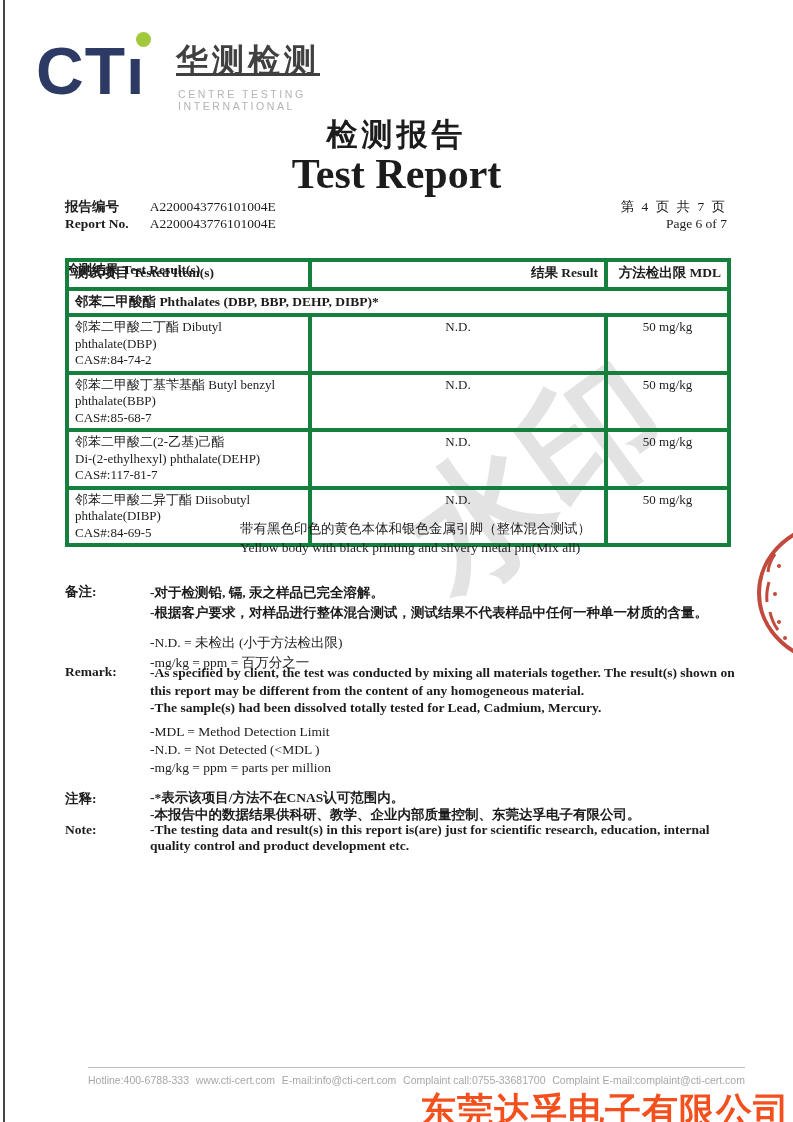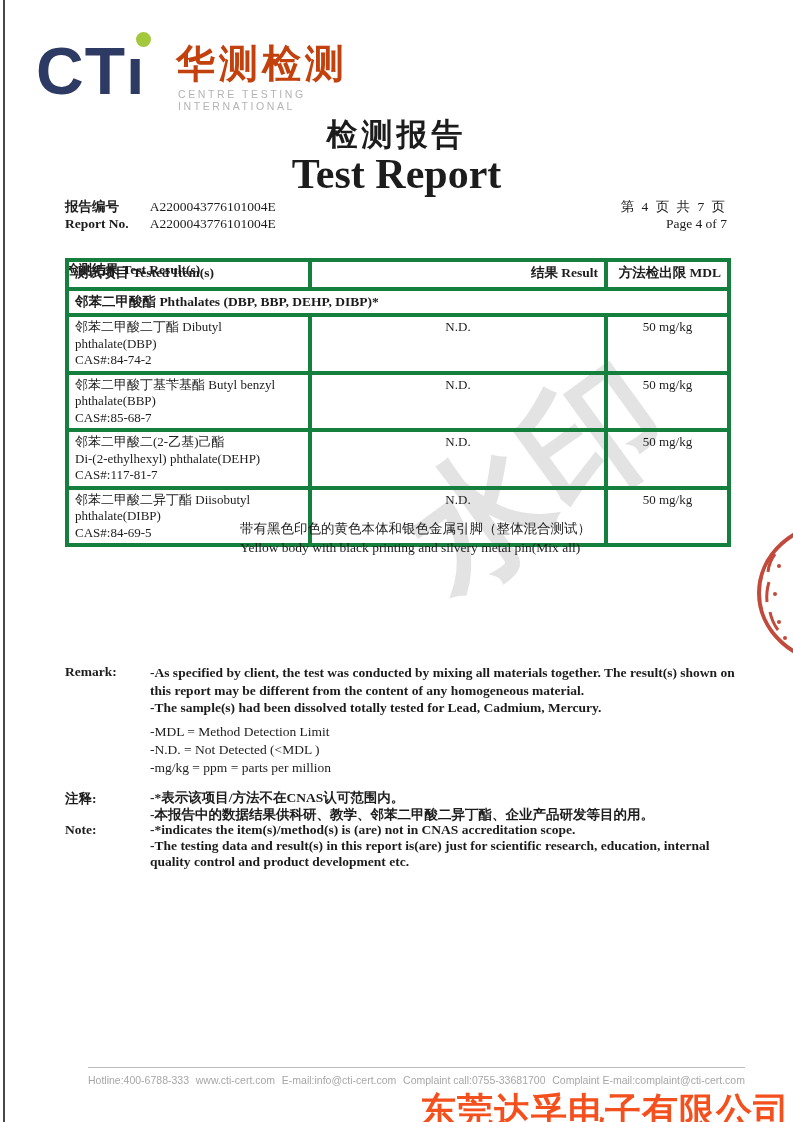--- a/index.html
+++ b/index.html
@@ -9,21 +9,21 @@
     font-family:"Liberation Serif","DejaVu Serif",serif;color:#1c1c1c;
   }
   .scan-edge{position:absolute;left:3px;top:0;width:2px;height:1122px;background:#474747;}
 
   
   .logo{position:absolute;left:36px;top:24px;width:360px;height:80px;}
   .logo-cti{position:absolute;left:0;top:14px;font-family:"Liberation Sans","DejaVu Sans",sans-serif;
     font-weight:800;font-size:66px;line-height:1;color:#2c3a64;letter-spacing:1px;}
   .logo-dot{position:absolute;left:100px;top:8px;width:15px;height:15px;border-radius:50%;background:#a2c93c;}
   .logo-zh{position:absolute;left:140px;top:20px;font-family:"Liberation Sans","DejaVu Sans",sans-serif;
-    font-weight:700;font-size:39px;line-height:1;color:#c2410c;letter-spacing:4px;}
+    font-weight:700;font-size:32px;line-height:1;color:#404040;letter-spacing:4px;text-decoration:underline;}
   .logo-sub{position:absolute;left:142px;top:64px;font-family:"Liberation Sans","DejaVu Sans",sans-serif;
     font-weight:400;font-size:10.5px;color:#b3b3b3;letter-spacing:2.6px;}
 
   
   .title-zh{position:absolute;left:0;top:114px;width:793px;text-align:center;
     font-size:31px;font-weight:bold;letter-spacing:4px;}
   .title-en{position:absolute;left:0;top:150px;width:793px;text-align:center;
     font-size:42px;font-weight:bold;}
 
   
@@ -102,21 +102,21 @@
   <div class="title-en">Test Report</div>
 
   <div class="rpt rpt-row1">
     <span class="lab">报告编号</span>
     <span>A2200043776101004E</span>
     <span class="pg">第 4 页  共 7 页</span>
   </div>
   <div class="rpt rpt-row2">
     <span class="lab">Report No.</span>
     <span>A2200043776101004E</span>
-    <span class="pg">Page 4 of 7</span>
+    <span class="pg">Page 6 of 7</span>
   </div>
   <div class="rpt rpt-row3">
     <span class="lab" style="width:auto;margin-top:24px;">检测结果 Test Result(s)</span>
   </div>
 
   <table class="results">
     <colgroup>
         <col style="width:243px">
         <col style="width:296px">
         <col style="width:123px">
@@ -169,45 +169,54 @@
   </tbody>
     </table>
 
   <div class="section sample-sec">
     <div class="scontent">
       <div>带有黑色印色的黄色本体和银色金属引脚（整体混合测试）</div>
       <div>Yellow body with black printing and silvery metal pin(Mix all)</div>
     </div>
   </div>
 
+  <div class="section beizhu-sec">
+    <div class="slabel">备注:</div>
+    <div class="scontent">
+      <p class="zh-bold">-对于检测铅, 镉, 汞之样品已完全溶解。</p>
+      <p class="zh-bold">-根据客户要求，对样品进行整体混合测试，测试结果不代表样品中任何一种单一材质的含量。</p>
+      <div class="gap10"></div>
+      <p class="zh-plain">-N.D. =  未检出  (小于方法检出限)</p>
+      <p class="zh-plain">-mg/kg = ppm =  百万分之一</p>
+    </div>
+  </div>
 
   <div class="section remark-sec">
     <div class="slabel">Remark:</div>
     <div class="scontent">
       <p class="en-bold">-As specified by client, the test was conducted by mixing all materials together. The result(s) shown on this report may be different from the content of any homogeneous material.</p>
       <p class="en-bold">-The sample(s) had been dissolved totally tested for Lead, Cadmium, Mercury.</p>
       <div class="gap6"></div>
       <p class="en-plain">-MDL = Method Detection Limit</p>
       <p class="en-plain">-N.D. = Not Detected (&lt;MDL )</p>
       <p class="en-plain">-mg/kg = ppm = parts per million</p>
     </div>
   </div>
 
   <div class="section zhushi-sec">
     <div class="slabel">注释:</div>
     <div class="scontent">
       <p class="zh-bold">-*表示该项目/方法不在CNAS认可范围内。</p>
-      <p class="zh-bold">-本报告中的数据结果供科研、教学、邻苯二甲酸二异丁酯、企业产品研发等目的用。</p>
+      <p class="zh-bold">-本报告中的数据结果供科研、教学、企业内部质量控制、东莞达孚电子有限公司。</p>
     </div>
   </div>
 
   <div class="section note-sec">
     <div class="slabel">Note:</div>
     <div class="scontent">
-      <p class="en-bold">-*indicates the item(s)/method(s) is (are) not in CNAS accreditation scope.</p>
       <p class="en-bold">-The testing data and result(s) in this report is(are) just for scientific research, education, internal quality control and product development etc.</p>
     </div>
   </div>
 
   <div class="stamp">
     <svg width="42" height="155" viewBox="0 0 42 155">
       <ellipse cx="86" cy="77" rx="78" ry="70" fill="none" stroke="#c24a3c" stroke-width="4"></ellipse>
       <path d="M24 38 q-6 8 -7 18" fill="none" stroke="#c24a3c" stroke-width="3"></path>
       <path d="M18 66 q-3 10 -2 20" fill="none" stroke="#c24a3c" stroke-width="3"></path>
       <path d="M19 96 q2 10 8 18" fill="none" stroke="#c24a3c" stroke-width="3"></path>

